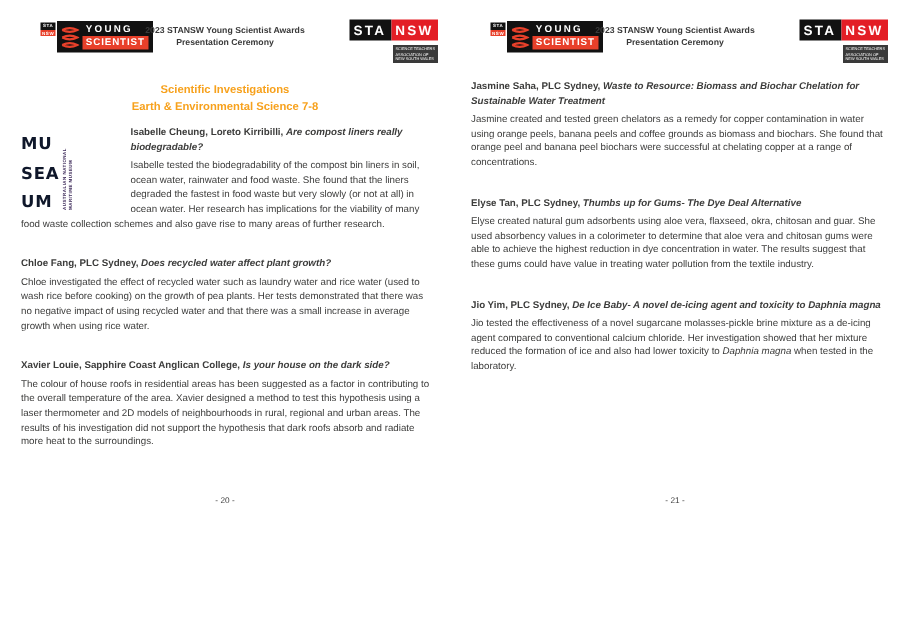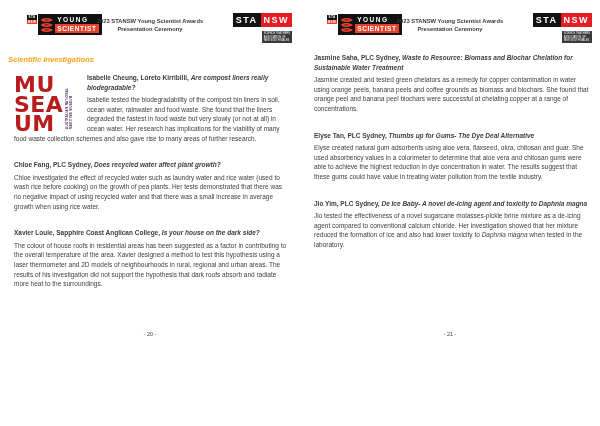--- a/index.html
+++ b/index.html
@@ -51,41 +51,41 @@
   .sta-box { background:#111; }
   .nsw-box { background:#E31E25; }
   .stansw-tagline {
     display:inline-block; background:#3a3a3a; color:#fff;
     font-size:2.6px; line-height:3.4px; text-align:left;
     padding:1px 2px; margin-top:1px;
   }
 
   
   .section-heading {
-    margin-top:9px; text-align:left; color:#F7A11C;
-    font-weight:bold; font-size:7.5px; line-height:11px;font-style:italic;
+    margin-top:9px; text-align:center; color:#F7A11C;
+    font-weight:bold; font-size:7.5px; line-height:11px;
   }
 
   
   .page-body { padding:0 1px 0 6px; }
   .entry { margin-top:17px; }
   .entry.first { margin-top:8px; }
   .entry-heading { font-size:6.5px; line-height:9.6px; font-weight:bold; margin-bottom:3px; }
   .entry-heading i { font-weight:bold; }
   .entry-body { font-size:6.5px; line-height:9.6px; }
 
   
   .museum-float {
     float:left; width:73px; height:58px; overflow:visible;
     padding-top:2px; display:flex;
   }
   .museum-words {
-    color:#b91c1c; font-weight:800;
+    color:#0f172a; font-weight:800;
     font-family:"DejaVu Sans", sans-serif;
-    font-size:22px; line-height:19.5px; letter-spacing:0.5px;
+    font-size:11px; line-height:19.5px; letter-spacing:0.5px;
   }
   .museum-vertical { display:flex; margin-left:2px; margin-top:2px; }
   .museum-vertical span {
     writing-mode:vertical-rl; transform:rotate(180deg);
     font-size:3px; line-height:4px; color:#3E2B5A; font-weight:bold;
     letter-spacing:0.3px; height:52px; overflow:hidden;
   }
 
   
   .page-number {
@@ -130,20 +130,21 @@
       <div class="stansw-tagline">
         <div>SCIENCE TEACHERS</div>
         <div>ASSOCIATION OF</div>
         <div>NEW SOUTH WALES</div>
       </div>
     </div>
   </div>
 
   <div class="section-heading">
     <div>Scientific Investigations</div>
+    <div>Earth &amp; Environmental Science 7-8</div>
   </div>
 
   <div class="page-body">
 
     <div class="entry first">
       <div class="museum-float">
         <div class="museum-words">
           <div>MU</div>
           <div>SEA</div>
           <div>UM</div>

